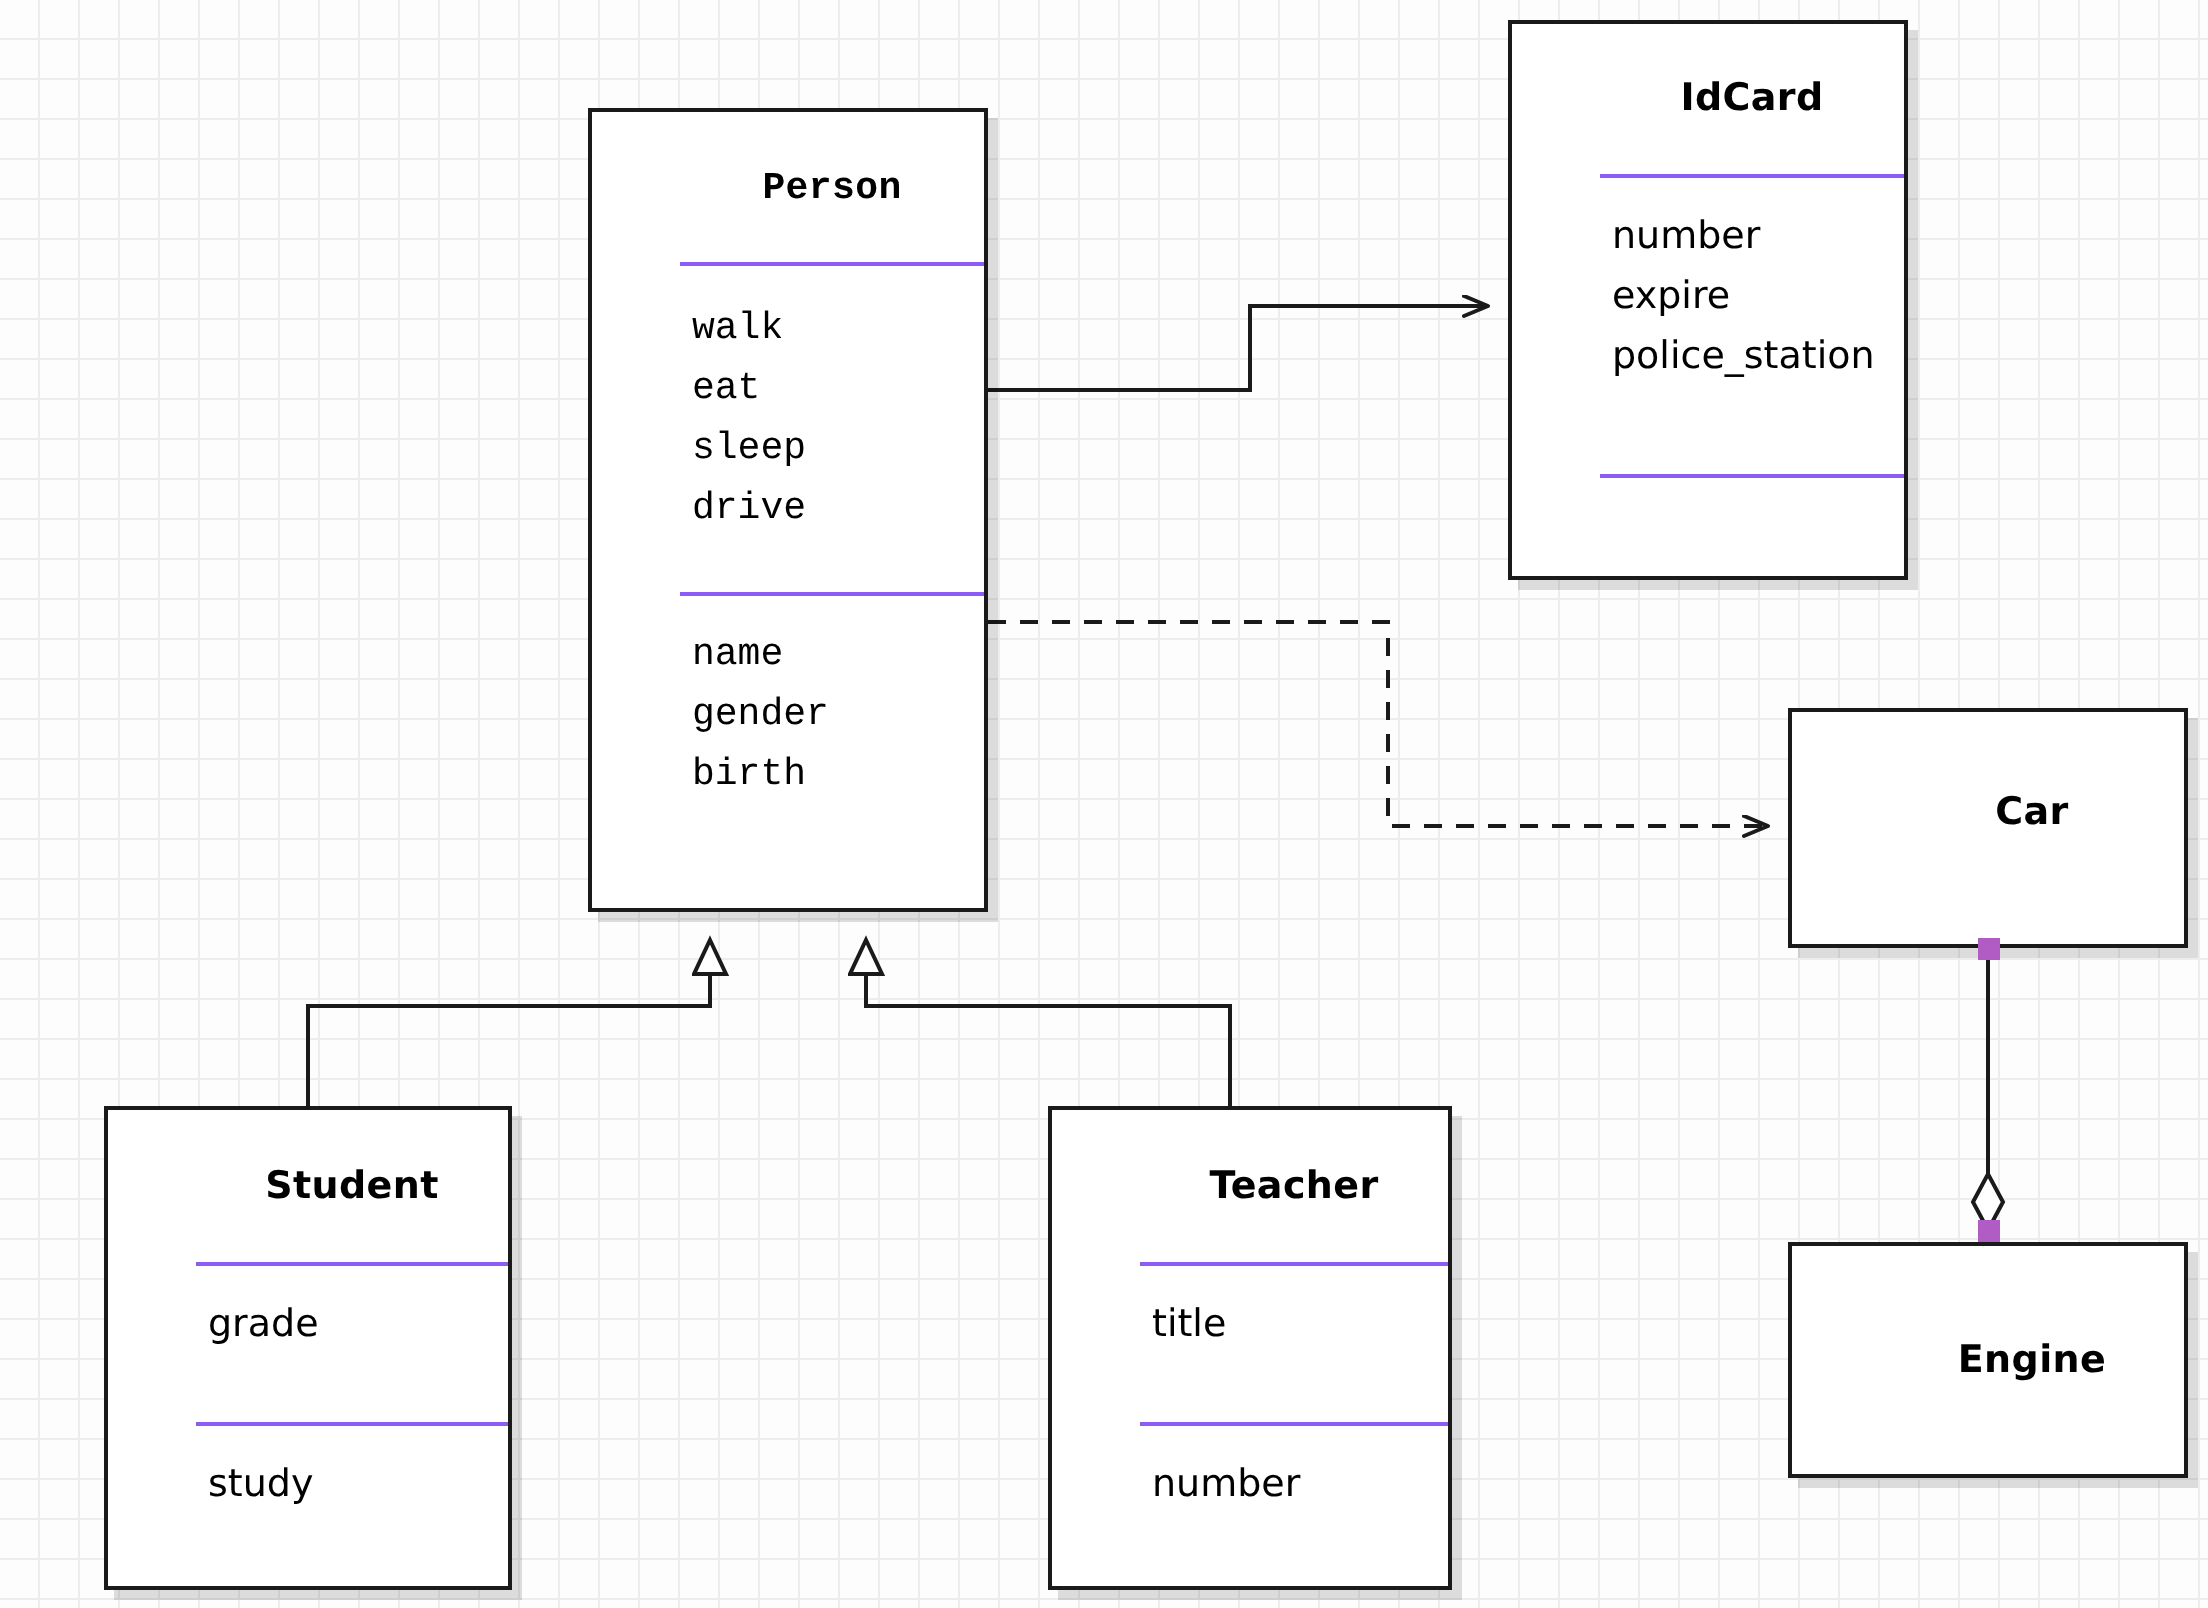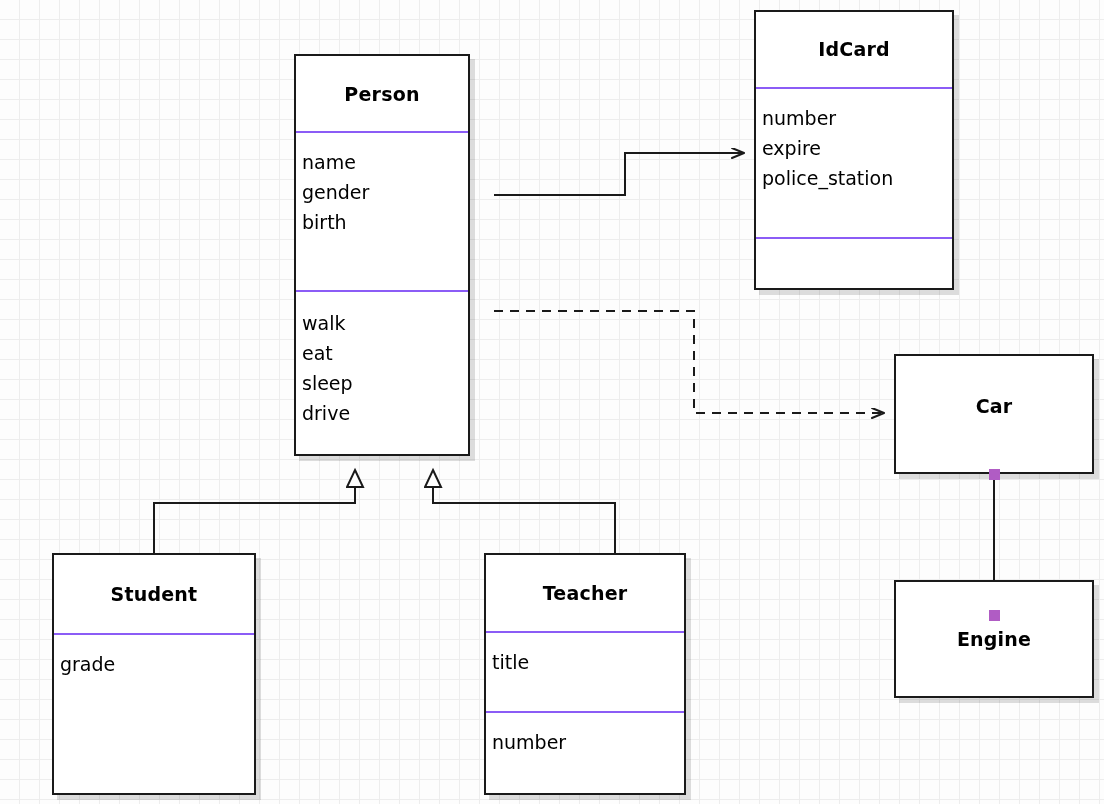--- a/index.html
+++ b/index.html
@@ -35,20 +35,21 @@
     border: 2px solid #1a1a1a;
     box-shadow: 5px 5px 0 rgba(0,0,0,0.13);
     display: flex;
     flex-direction: column;
     z-index: 2;
   }
   .compartment {
     box-sizing: border-box;
     position: relative;
     overflow: hidden;
+    margin-left: 44px;
   }
   .compartment + .compartment {
     border-top: 2px solid #8b5cf6;
   }
   .cmp-title {
     display: flex;
     align-items: center;
     justify-content: center;
     font-weight: bold;
     font-size: 19px;
@@ -100,34 +101,34 @@
 
     <polyline fill="none" stroke="#1a1a1a" stroke-width="2" stroke-dasharray="9 7" stroke-linejoin="miter" marker-end="url(#open-arrow)" points="494,311 694,311 694,413 884,413"></polyline>
 
     <polyline fill="none" stroke="#1a1a1a" stroke-width="2" stroke-linejoin="miter" marker-end="url(#hollow-triangle)" points="154,553 154,503 355,503 355,470"></polyline>
 
     <polyline fill="none" stroke="#1a1a1a" stroke-width="2" stroke-linejoin="miter" marker-end="url(#hollow-triangle)" points="615,553 615,503 433,503 433,470"></polyline>
 
     <polyline fill="none" stroke="#1a1a1a" stroke-width="2" stroke-linejoin="miter" marker-end="url(#hollow-diamond)" points="994,474 994,615"></polyline>
   </svg>
 
-  <div class="uml-class" style="left:294px; top:54px; width:176px; height:402px;">
+  <div class="uml-class" style="left:294px; top:54px; width:200px; height:402px;font-family:Liberation Mono, monospace;">
     <div class="compartment cmp-title" style="height:76px;">
       <span>Person</span>
-    </div>
-    <div class="compartment cmp-body" style="height:160px;">
-      <div class="member">name</div>
-      <div class="member">gender</div>
-      <div class="member">birth</div>
     </div>
     <div class="compartment cmp-body tight" style="height:166px;">
       <div class="member">walk</div>
       <div class="member">eat</div>
       <div class="member">sleep</div>
       <div class="member">drive</div>
+    </div>
+    <div class="compartment cmp-body" style="height:160px;">
+      <div class="member">name</div>
+      <div class="member">gender</div>
+      <div class="member">birth</div>
     </div>
   </div>
 
   <div class="uml-class" style="left:754px; top:10px; width:200px; height:280px;">
     <div class="compartment cmp-title" style="height:76px;">
       <span>IdCard</span>
     </div>
     <div class="compartment cmp-body" style="height:152px;">
       <div class="member">number</div>
       <div class="member">expire</div>
@@ -136,41 +137,44 @@
     <div class="compartment cmp-empty" style="height:52px;"></div>
   </div>
 
   <div class="uml-class" style="left:52px; top:553px; width:204px; height:242px;">
     <div class="compartment cmp-title" style="height:78px;">
       <span>Student</span>
     </div>
     <div class="compartment cmp-body" style="height:81px;">
       <div class="member">grade</div>
     </div>
+    <div class="compartment cmp-body" style="height:83px;">
+      <div class="member">study</div>
+    </div>
   </div>
 
-  <div class="uml-class" style="left:484px; top:553px; width:202px; height:242px;">
+  <div class="uml-class" style="left:524px; top:553px; width:202px; height:242px;">
     <div class="compartment cmp-title" style="height:78px;">
       <span>Teacher</span>
     </div>
     <div class="compartment cmp-body" style="height:81px;">
       <div class="member">title</div>
     </div>
     <div class="compartment cmp-body" style="height:83px;">
       <div class="member">number</div>
     </div>
   </div>
 
   <div class="uml-class" style="left:894px; top:354px; width:200px; height:120px;">
     <div class="compartment cmp-title" style="height:100px;">
       <span>Car</span>
     </div>
   </div>
 
-  <div class="uml-class" style="left:894px; top:580px; width:200px; height:118px;">
+  <div class="uml-class" style="left:894px; top:621px; width:200px; height:118px;">
     <div class="compartment cmp-title" style="height:114px;">
       <span>Engine</span>
     </div>
   </div>
 
   <div class="handle" style="left:994px; top:474px;"></div>
   <div class="handle" style="left:994px; top:615px;"></div>
 
 </div>
 

